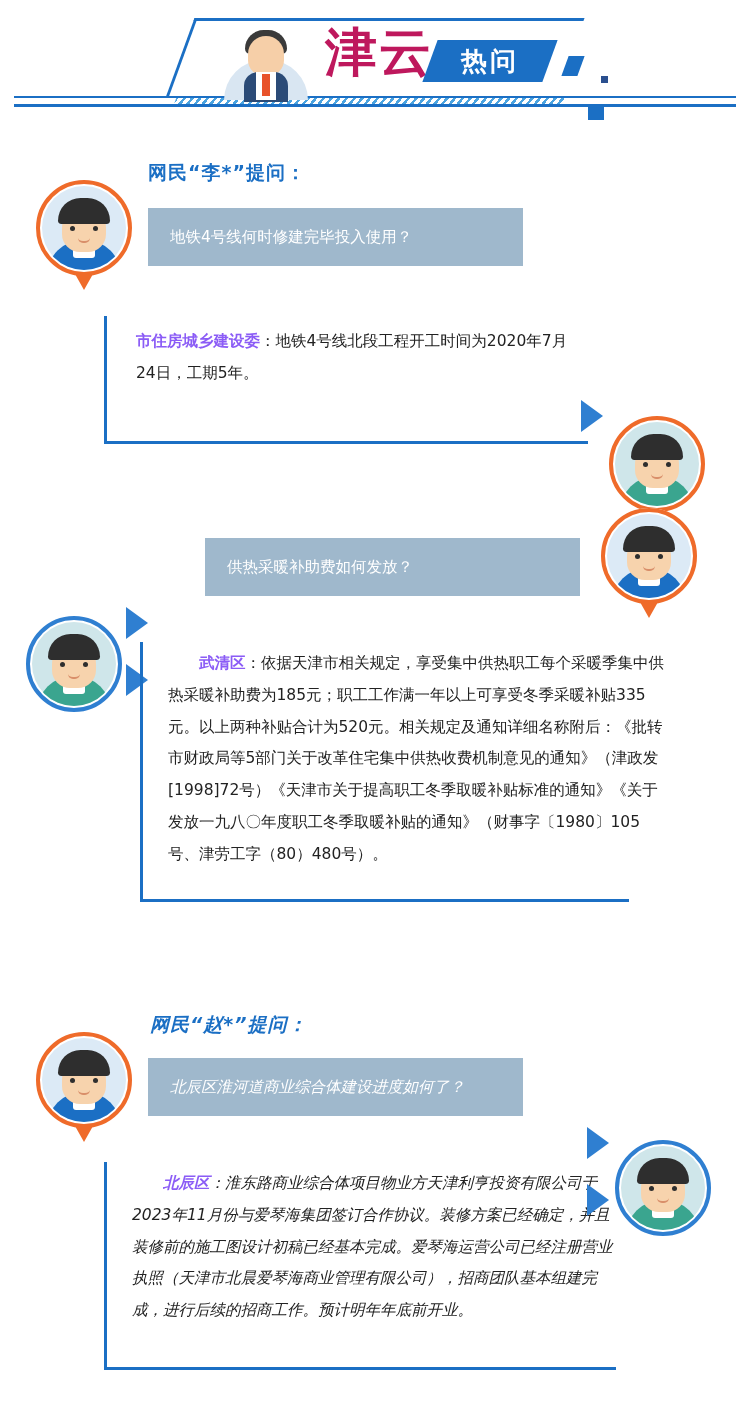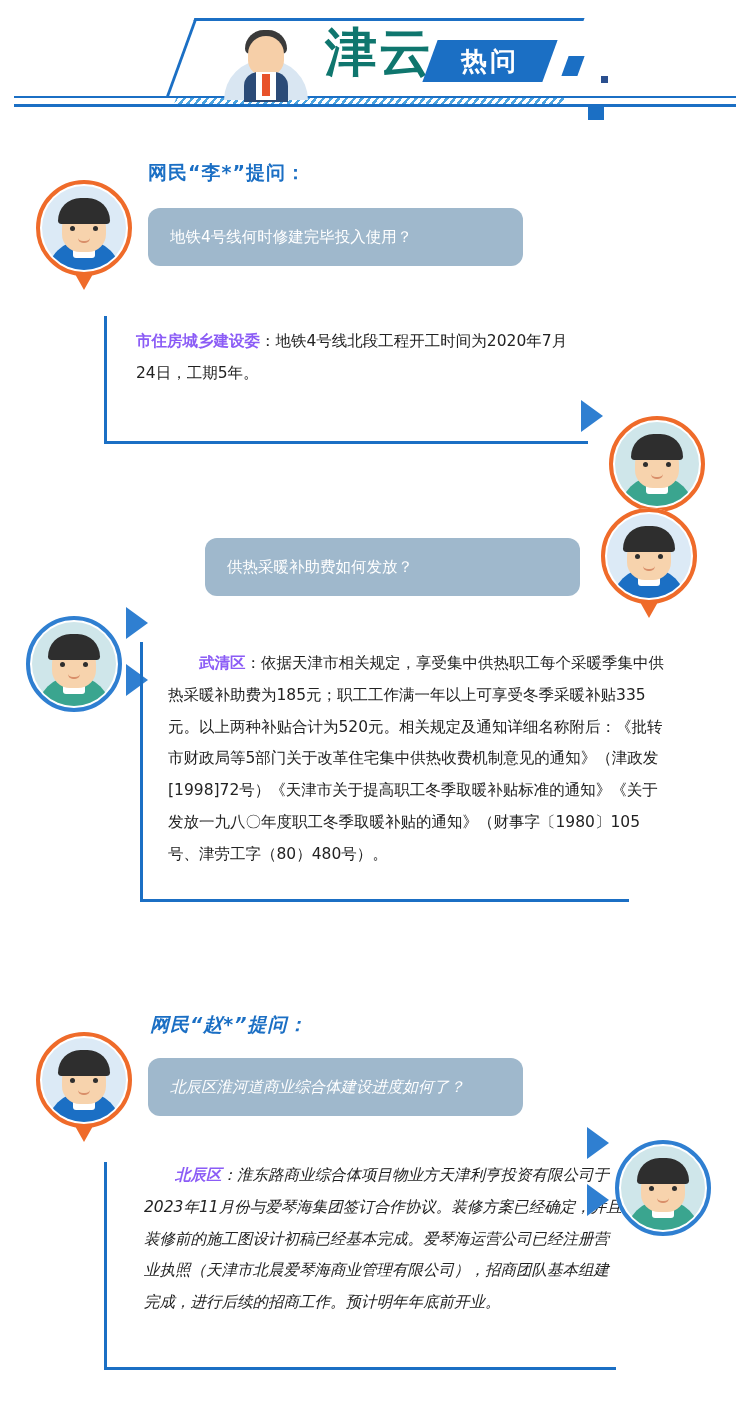--- a/index.html
+++ b/index.html
@@ -56,21 +56,21 @@
     border-top: 3px solid #1b6fc4;
     border-left: 3px solid #1b6fc4;
     transform: skewX(-20deg);
   }
   .brand-text {
     position: absolute;
     left: 325px;
     top: 26px;
     font-size: 52px;
     font-weight: bold;
-    color: #0f766e;
+    color: #be185d;
     letter-spacing: 2px;
     line-height: 1;
     font-family: "DejaVu Sans", sans-serif;
   }
   .brand-tag {
     position: absolute;
     left: 430px;
     top: 40px;
     width: 120px;
     height: 42px;
@@ -167,21 +167,21 @@
     color: #1b6fc4;
     letter-spacing: 1px;
     font-family: "DejaVu Sans", sans-serif;
   }
   .bubble {
     background: #9fb8cc;
     color: #ffffff;
     font-size: 15.5px;
     line-height: 1.7;
     padding: 16px 22px;
-    border-radius: 12px;
+    border-radius: 0;
     font-family: "DejaVu Sans", sans-serif;
   }
   .answer {
     font-size: 15.5px;
     line-height: 2.05;
     color: #222222;
     font-family: "DejaVu Sans", sans-serif;
   }
   .answer b {
     color: #8b5cf6;
@@ -414,21 +414,21 @@
       </div>
       <div class="ring"></div>
       <div class="pointer-down"></div>
     </div>
 
     <div class="bubble" style="position:absolute; left:148px; top:96px; width:375px;">北辰区淮河道商业综合体建设进度如何了？</div>
 
     <div class="frame-left" style="left:104px; top:200px; height:208px;"></div>
     <div class="frame-bottom" style="left:104px; top:405px; width:512px;"></div>
 
-    <div class="answer" style="position:absolute; left:104px; top:198px; width:520px; padding-left:40px; text-indent:2em;">
+    <div class="answer" style="position:absolute; left:104px; top:206px; width:520px; padding-left:28px; text-indent:2em;">
       <b>北辰区</b><span>：</span><span>淮东路商业综合体项目物业方天津利亨投资有限公司于2023年11月份与爱琴海集团签订合作协议。装修方案已经确定，并且装修前的施工图设计初稿已经基本完成。爱琴海运营公司已经注册营业执照（天津市北晨爱琴海商业管理有限公司），招商团队基本组建完成，进行后续的招商工作。预计明年年底前开业。</span>
     </div>
 
     <div class="pointer-right" style="left:587px; top:165px;"></div>
     <div class="pointer-right" style="left:587px; top:222px;"></div>
     <div class="avatar" style="left:615px; top:178px;">
       <div class="inner teal">
         <div class="av-body green"></div>
         <div class="av-collar"></div>
         <div class="av-face"></div>

